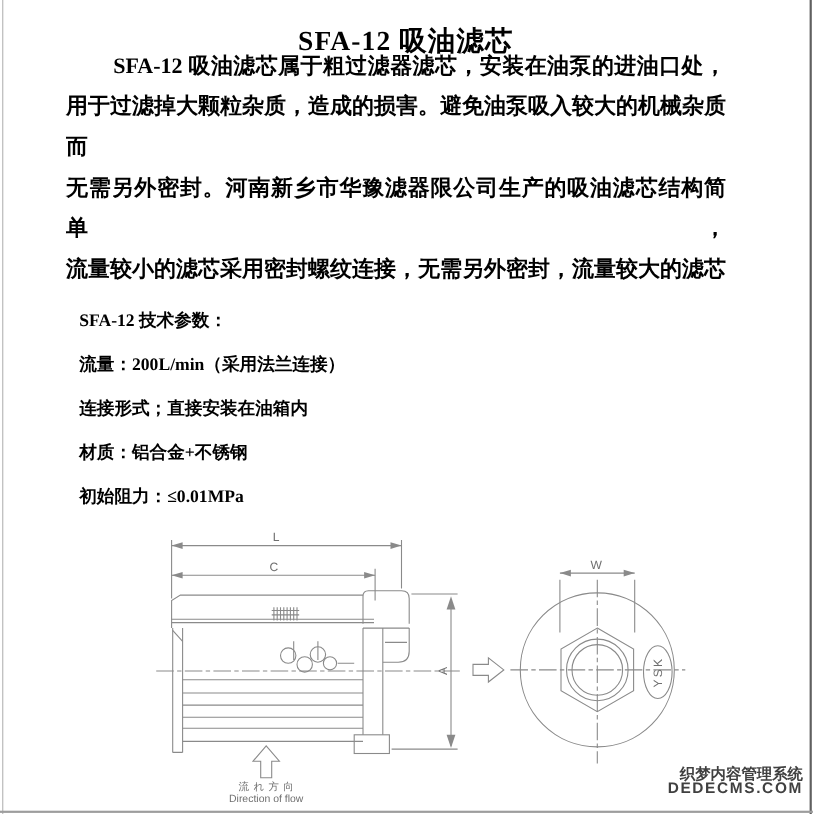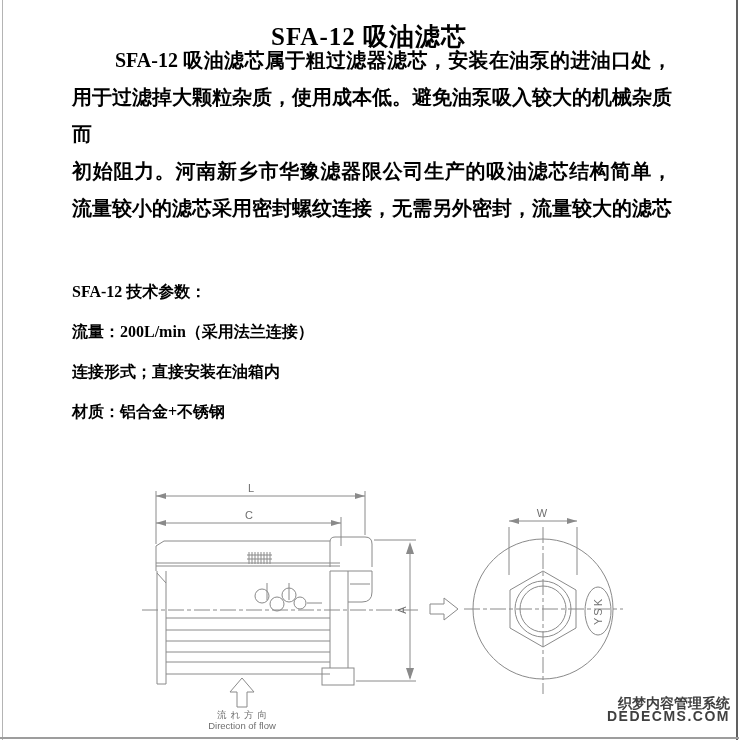--- a/index.html
+++ b/index.html
@@ -9,21 +9,21 @@
   }
   .edge{position:absolute;}
   .edge-left{left:2px;top:0;width:1px;height:740px;background:#b4b4b4;}
   .edge-right{left:736px;top:0;width:2px;height:740px;background:#606060;}
   .edge-bottom{left:0;top:737px;width:739px;height:2px;background:#9d9d9d;}
 
   .doc-title{
     position:absolute;left:0;top:3px;width:738px;text-align:center;
     font-size:25px;font-weight:bold;letter-spacing:1px;
   }
-  .para{position:absolute;left:72px;top:42px;width:600px;font-size:20px;line-height:37px;font-weight:600;}
+  .para{position:absolute;left:60px;top:42px;width:600px;font-size:20px;line-height:37px;font-weight:600;}
   .para-line{text-align:justify;text-align-last:justify;white-space:normal;}
   .para-line.first{text-indent:43px;}
   .specs{position:absolute;left:72px;top:272px;width:640px;font-size:16px;line-height:40px;font-weight:600;}
   .spec-line{text-align:left;}
 
   svg text{font-family:"Liberation Sans","DejaVu Sans",sans-serif;fill:#6f6f6f;}
   .drawing{position:absolute;left:0;top:480px;}
 
   .watermark{
     position:absolute;right:9px;top:696px;text-align:right;color:#404040;
@@ -36,30 +36,31 @@
 <body>
 
 <div class="edge edge-left"></div>
 <div class="edge edge-right"></div>
 <div class="edge edge-bottom"></div>
 
 <h1 class="doc-title">SFA-12 吸油滤芯</h1>
 
 <div class="para">
   <div class="para-line first">SFA-12 吸油滤芯属于粗过滤器滤芯，安装在油泵的进油口处，</div>
-  <div class="para-line">用于过滤掉大颗粒杂质，使用成本低。避免油泵吸入较大的机械杂质而</div>
-  <div class="para-line">初始阻力。河南新乡市华豫滤器限公司生产的吸油滤芯结构简单，</div>
+  <div class="para-line">用于过滤掉大颗粒杂质，造成的损害。避免油泵吸入较大的机械杂质而</div>
+  <div class="para-line">无需另外密封。河南新乡市华豫滤器限公司生产的吸油滤芯结构简单，</div>
   <div class="para-line">流量较小的滤芯采用密封螺纹连接，无需另外密封，流量较大的滤芯</div>
 </div>
 
 <div class="specs">
   <div class="spec-line">SFA-12 技术参数：</div>
   <div class="spec-line">流量：200L/min（采用法兰连接）</div>
   <div class="spec-line">连接形式；直接安装在油箱内</div>
   <div class="spec-line">材质：铝合金+不锈钢</div>
+  <div class="spec-line">初始阻力：≤0.01MPa</div>
 </div>
 
 <svg class="drawing" width="739" height="258" viewBox="0 0 739 258">
   <g stroke="#8a8a8a" stroke-width="1" fill="none">
 
     <g>
 
       <line x1="156" y1="11" x2="156" y2="64"></line>
       <line x1="365" y1="11" x2="365" y2="55"></line>
       <line x1="341" y1="37" x2="341" y2="66"></line>

